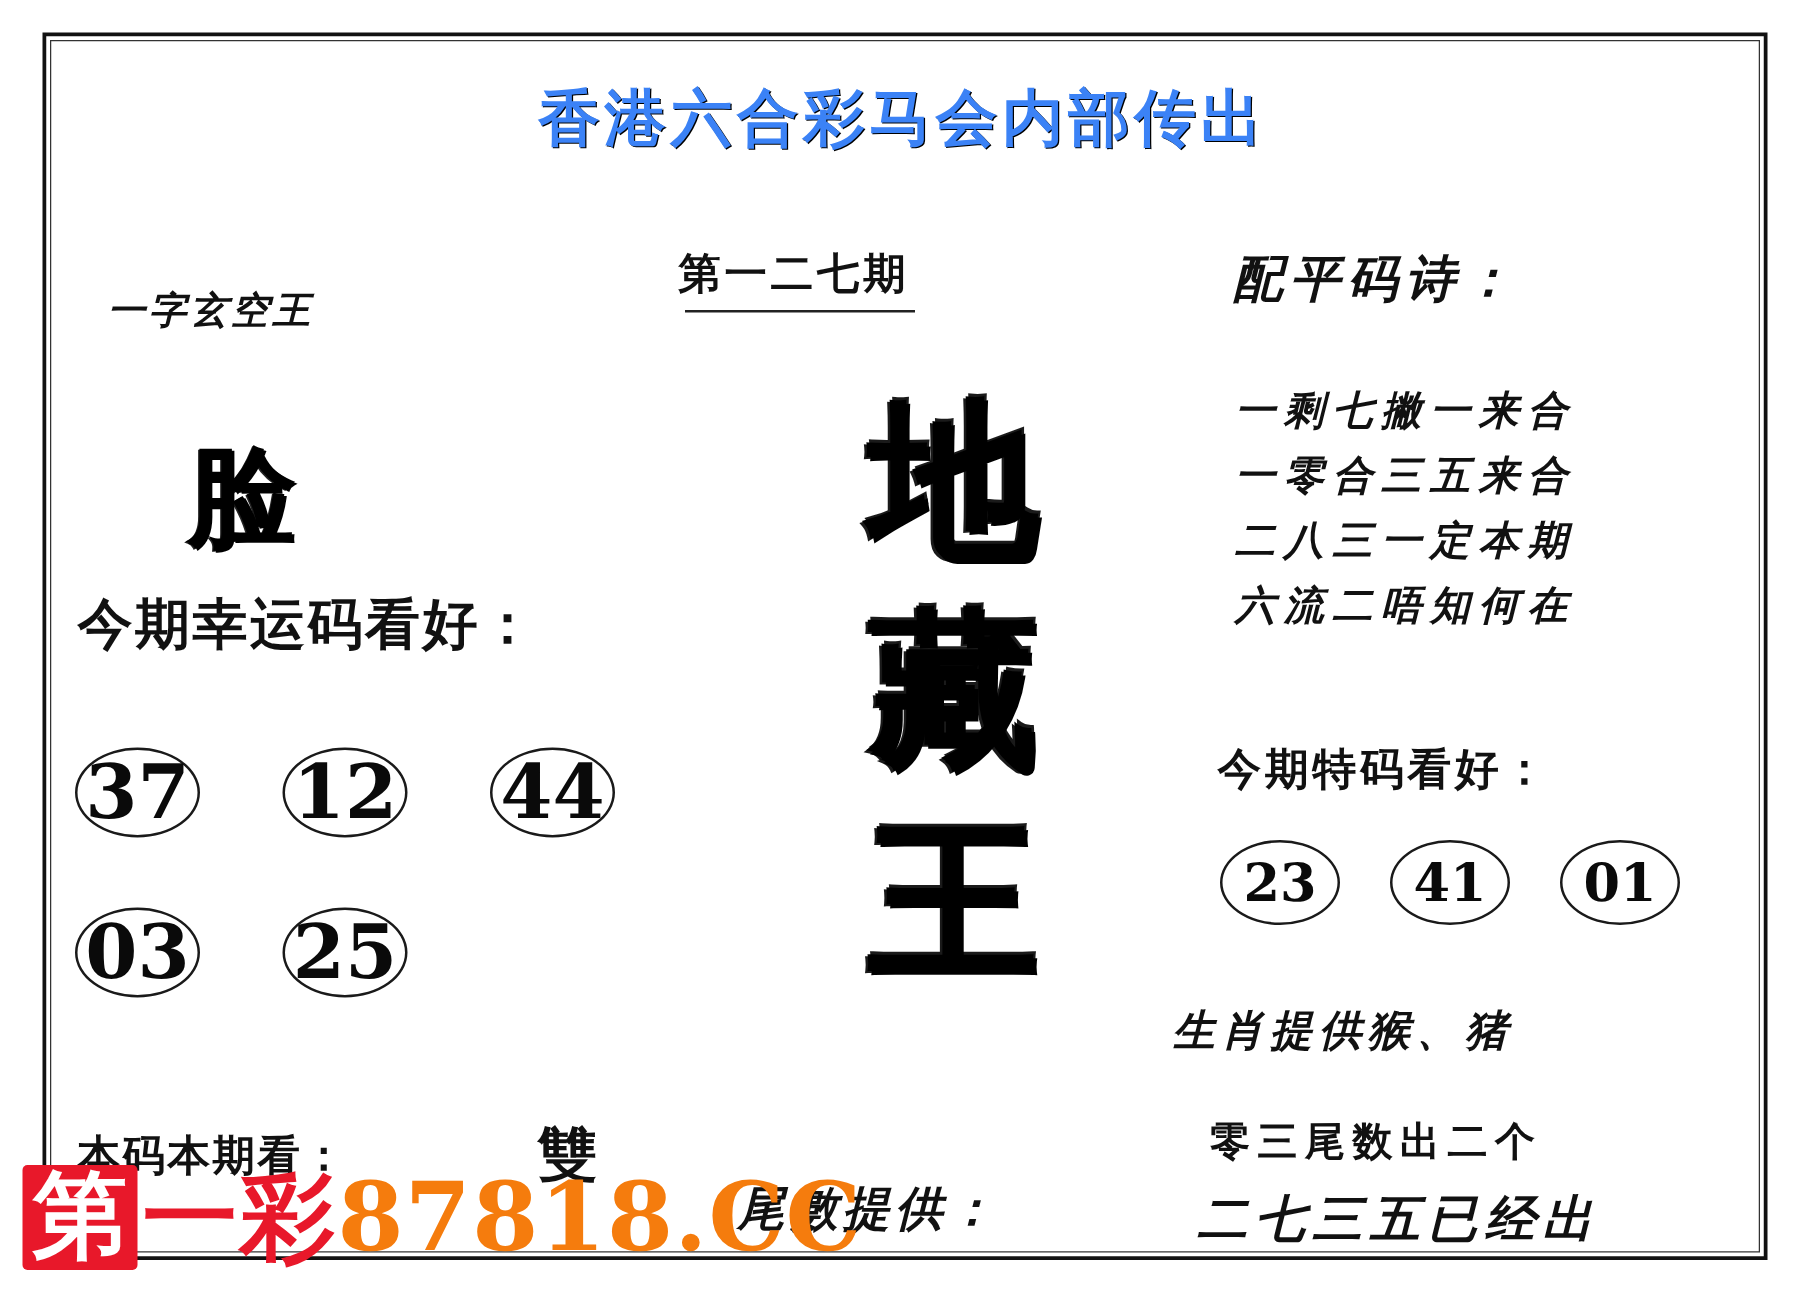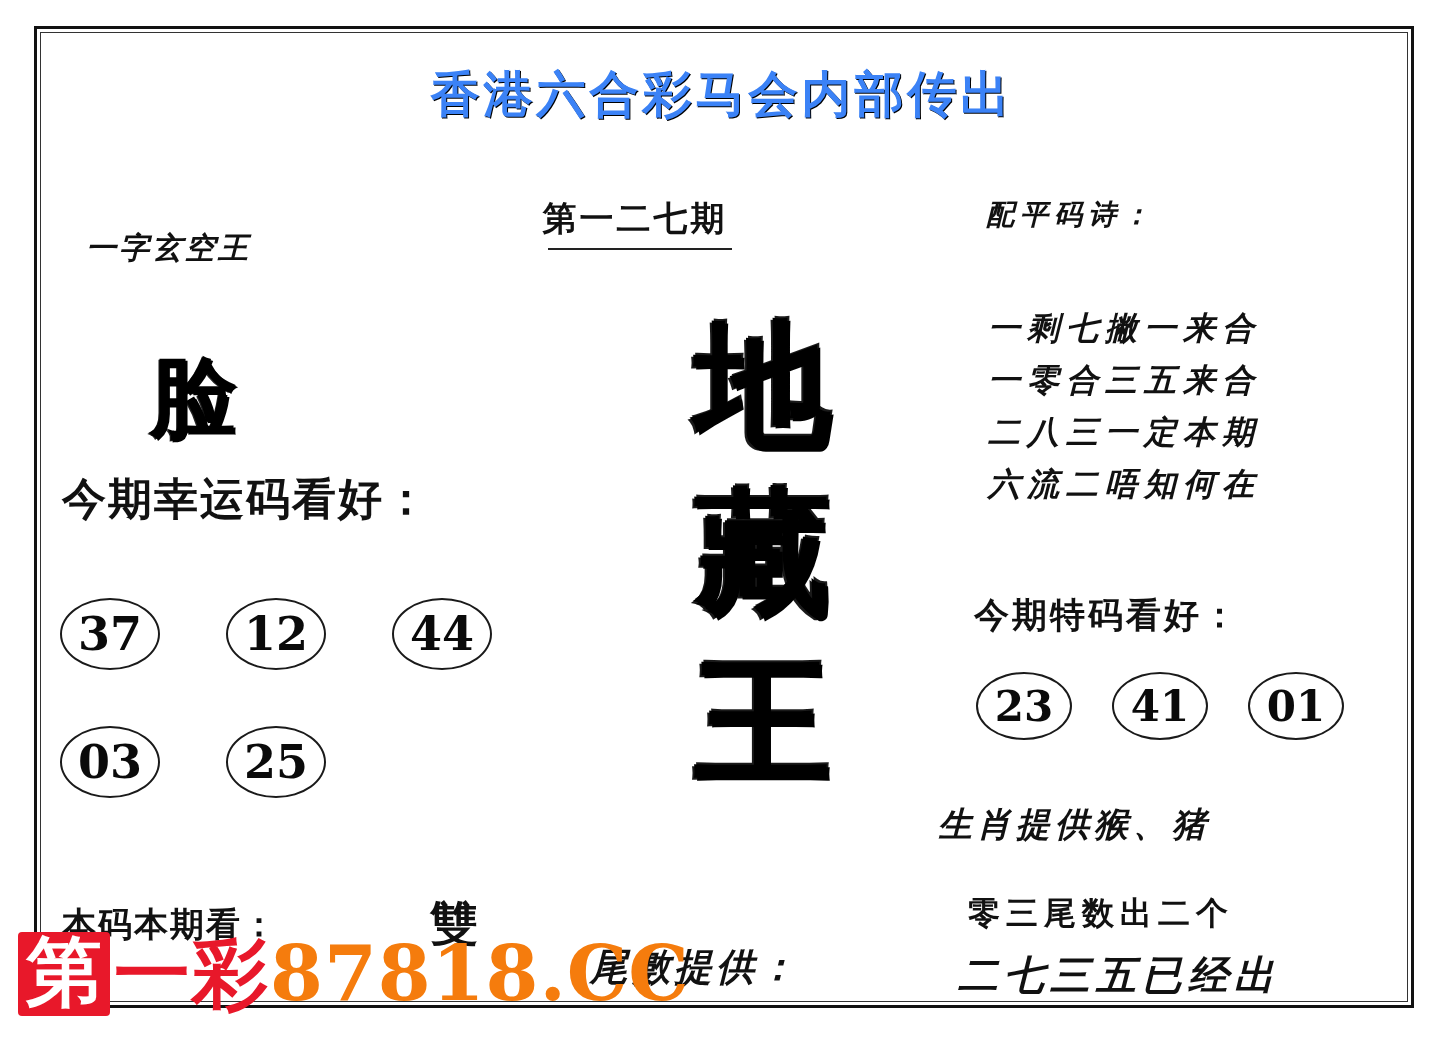--- a/index.html
+++ b/index.html
@@ -115,21 +115,21 @@
     width: 100px;
     height: 72px;
     margin-right: 66px;
     border: 2px solid #1a1a1a;
     border-radius: 50%;
     display: flex;
     align-items: center;
     justify-content: center;
     font-family: "DejaVu Serif", serif;
     font-weight: bold;
-    font-size: 46px;
+    font-size: 60px;
     color: #0a0a0a;
     box-sizing: border-box;
   }
   
   .center-stack {
     position: absolute;
     left: 612px;
     top: 300px;
     width: 300px;
     text-align: center;
@@ -143,21 +143,21 @@
     text-shadow: 3px 3px 0 #000, -2px 2px 0 #1a1a1a, 2px -2px 0 #1a1a1a;
   }
   
   .right-title {
     position: absolute;
     left: 986px;
     top: 196px;
     font-family: "DejaVu Serif", serif;
     font-weight: bold;
     font-style: italic;
-    font-size: 28px;
+    font-size: 40px;
     letter-spacing: 6px;
     color: #111;
   }
   .poem {
     position: absolute;
     left: 988px;
     top: 302px;
     width: 390px;
   }
   .poem-line {

